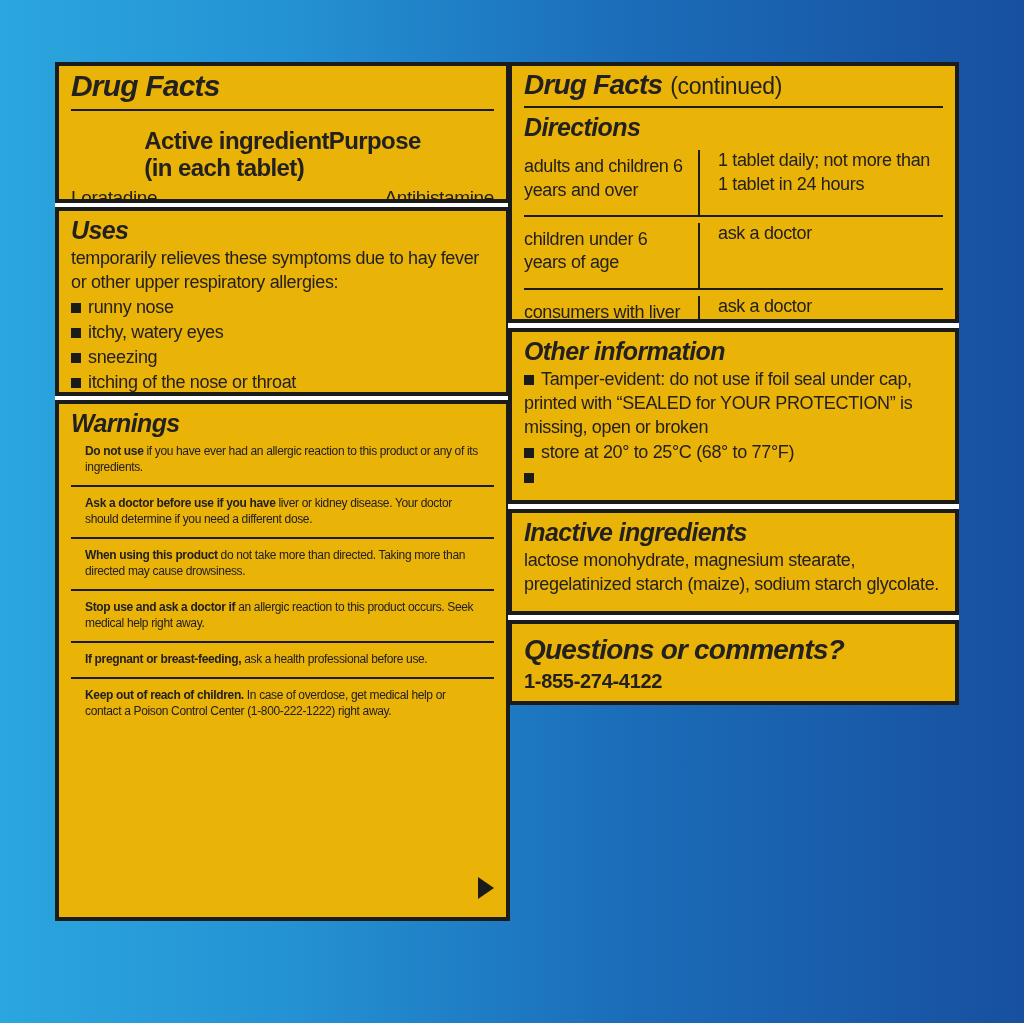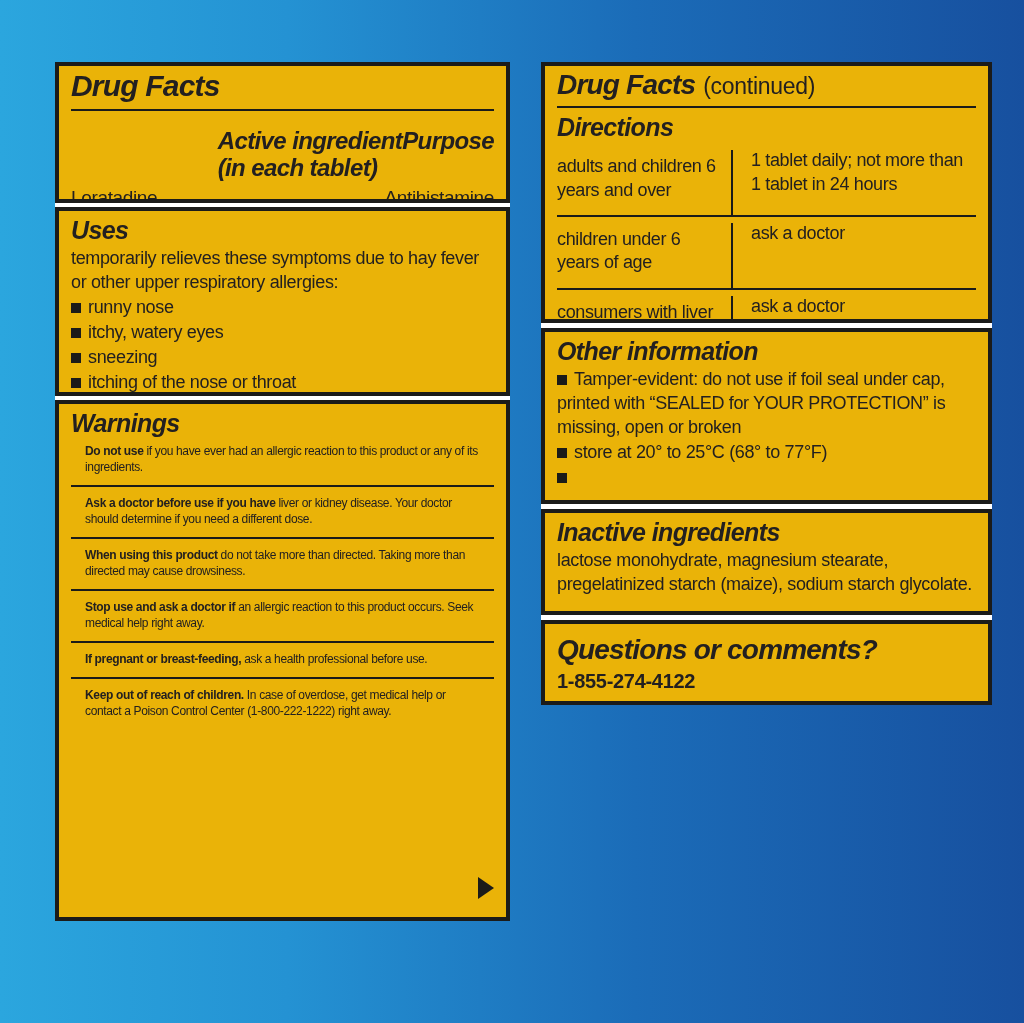--- a/index.html
+++ b/index.html
@@ -5,43 +5,43 @@
   html,body{margin:0;padding:0;}
   body{
     width:1024px;height:1023px;overflow:hidden;position:relative;
     background:linear-gradient(90deg,#2ba6de 0%,#2492d3 28%,#1b6cb8 62%,#17509f 100%);
     font-family:"Liberation Sans",sans-serif;
     color:#232020;
     -webkit-font-smoothing:antialiased;
   }
   .col{position:absolute;top:62px;background:#ffffff;display:flex;flex-direction:column;}
   .col-left{left:55px;width:455px;gap:4px;}
-  .col-right{left:541px;width:451px;gap:5px;}
+  .col-right{left:508px;width:451px;gap:5px;}
   .box{
     box-sizing:border-box;border:4px solid #1b1b19;background:#eab308;
     padding:3px 12px 8px 12px;overflow:hidden;position:relative;
   }
   .bx-l1{height:141px;}
   .bx-l2{height:189px;}
   .bx-l3{height:521px;}
   .bx-r1{height:261px;}
   .bx-r2{height:176px;}
   .bx-r3{height:106px;}
   .bx-r4{height:85px;}
 
   .title{font-size:30px;font-weight:bold;font-style:italic;letter-spacing:-0.8px;line-height:1.15;}
   .title-suffix{font-size:23px;font-weight:normal;font-style:normal;letter-spacing:-0.3px;margin-left:8px;}
   .rule{height:2px;background:#1b1b19;margin:5px 0 4px 0;}
   .h-sec{font-size:25px;font-weight:bold;font-style:italic;letter-spacing:-0.6px;line-height:1.2;margin:1px 0 2px 0;}
 
   .body-txt{font-size:18px;line-height:1.33;letter-spacing:-0.35px;}
   b{letter-spacing:-0.35px;}
 
-  .ai-row{display:flex;justify-content:flex-end;align-items:flex-start;
-    font-size:24px;font-weight:bold;font-style:italic;letter-spacing:-0.6px;line-height:1.15;margin-top:16px;}
+  .ai-row{display:flex;justify-content:center;align-items:flex-start;
+    font-size:24px;font-weight:bold;letter-spacing:-0.6px;line-height:1.15;margin-top:16px;}
   .ingredient-row{display:flex;align-items:baseline;font-size:19px;letter-spacing:-0.35px;margin-top:5px;}
   .leader{flex:1 1 auto;overflow:hidden;white-space:nowrap;min-width:10px;}
 
   .brow{margin:1px 0;font-size:18px;line-height:1.33;letter-spacing:-0.35px;}
   .sq{display:inline-block;width:10px;height:10px;background:#1b1b19;margin-right:7px;}
 
   .wpar{margin:6px 14px;font-size:12px;line-height:1.33;letter-spacing:-0.35px;}
   .sep{height:2px;background:#1b1b19;margin:9px 0;}
 
   .drow{display:flex;font-size:18px;line-height:1.3;letter-spacing:-0.35px;}

